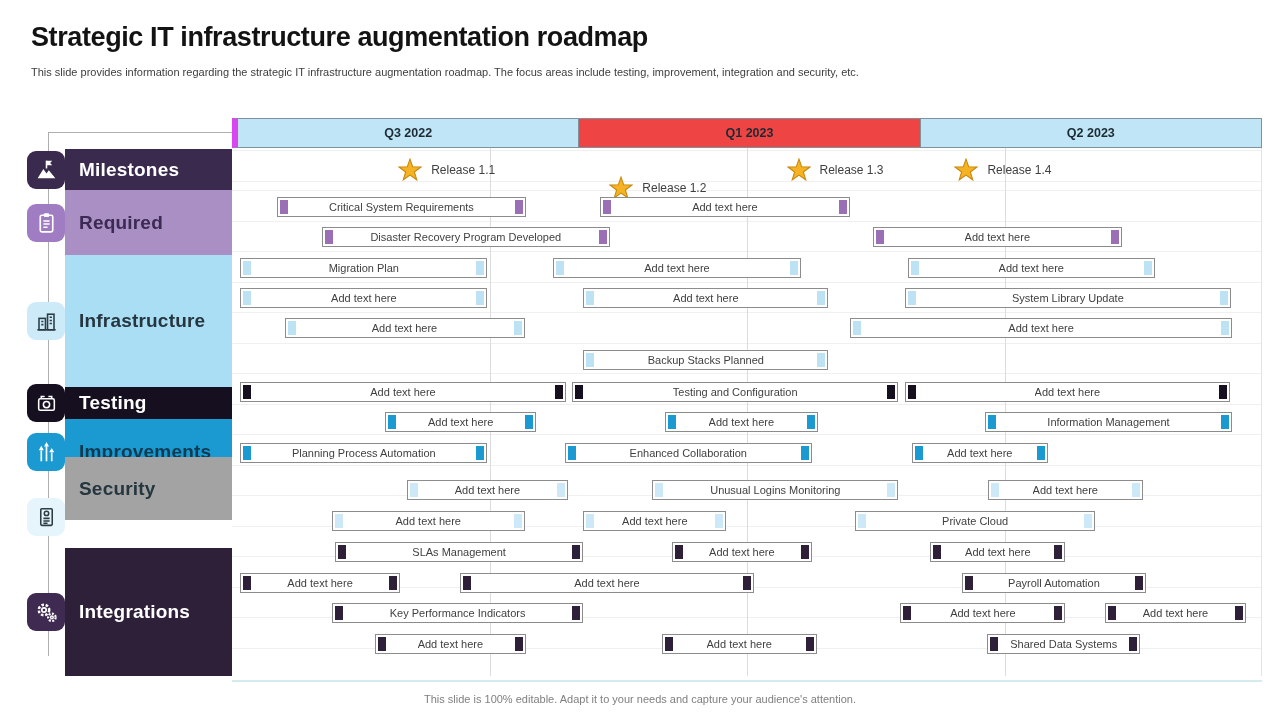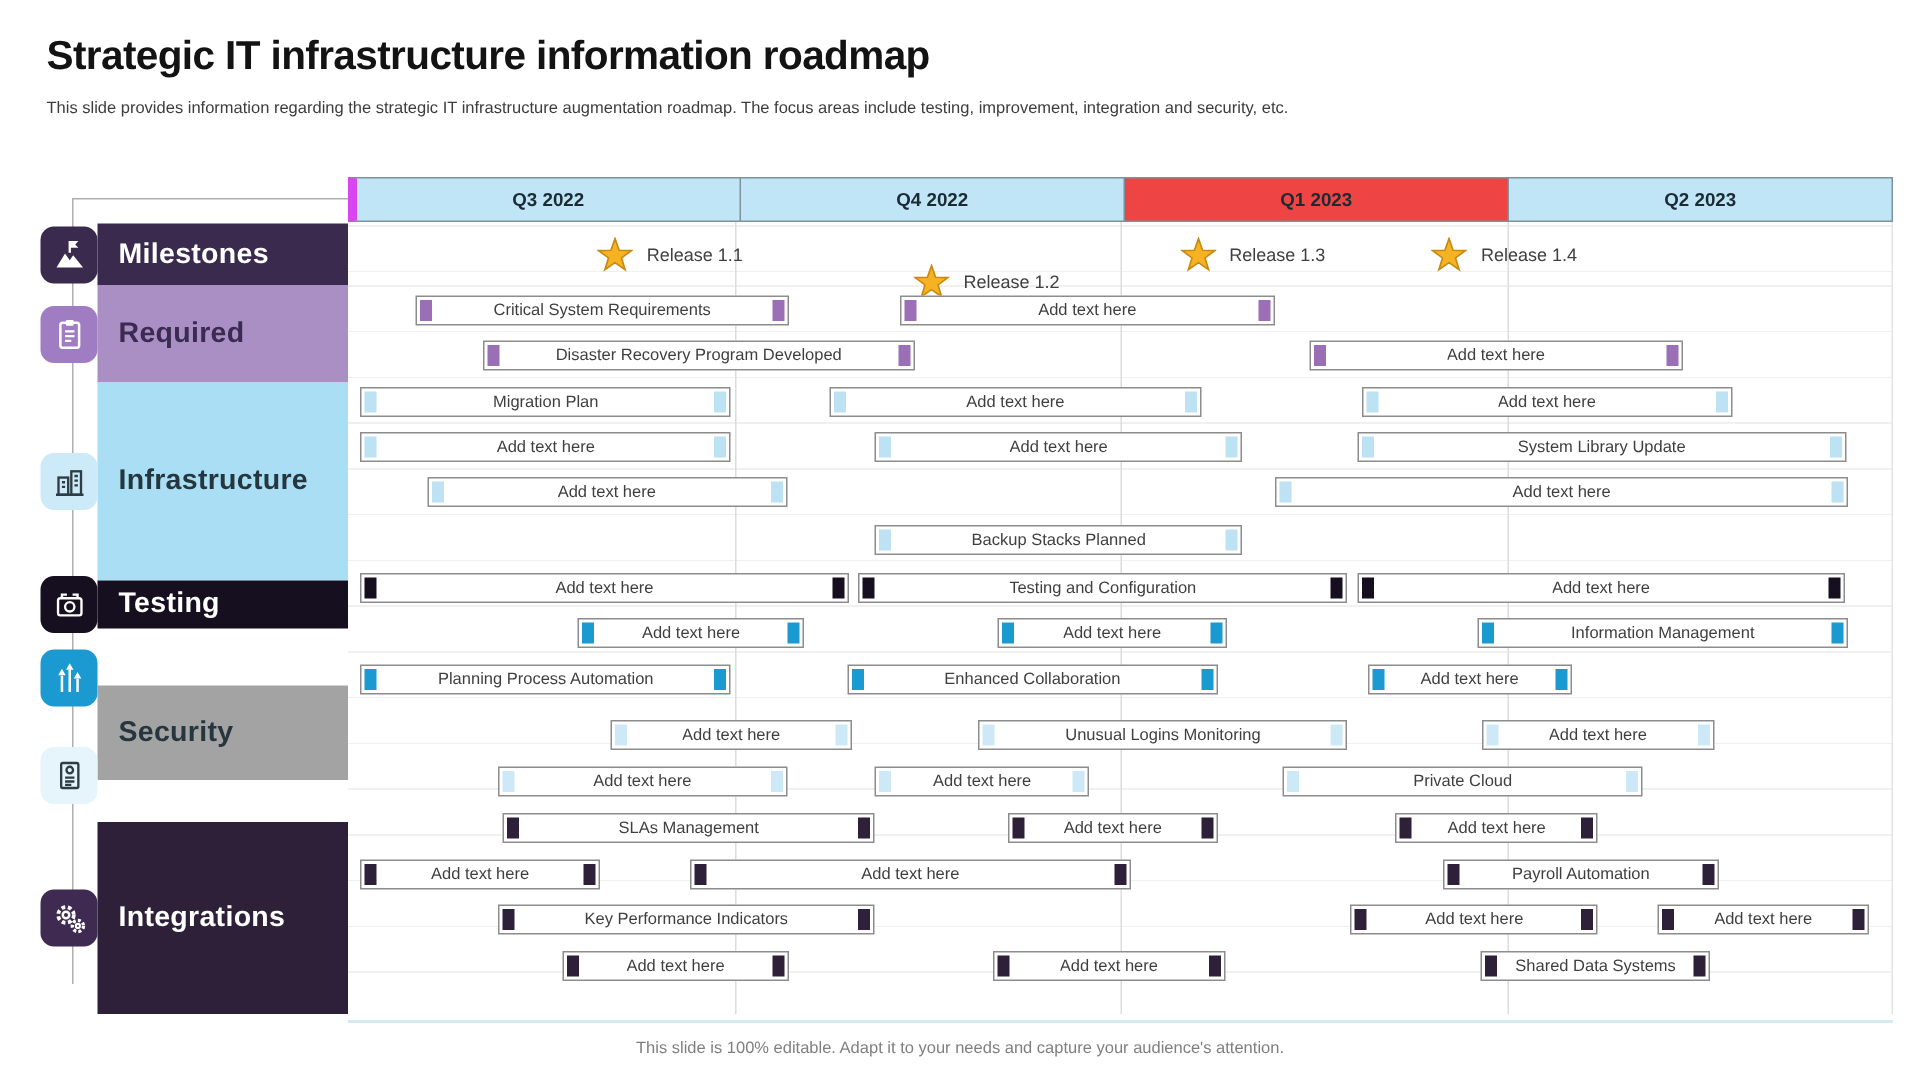--- a/index.html
+++ b/index.html
@@ -45,29 +45,28 @@
   .milestone-label { font-size:12px; color:#404040; white-space:nowrap; }
 
   .bottom-line { position:absolute; left:232px; top:680px; width:1030px; height:2px; background:#d4ebee; }
   .footer { position:absolute; left:0; width:1280px; top:693px; text-align:center;
             font-size:11px; color:#7f7f7f; }
 </style>
 </head>
 <body>
 
 <div class="slide">
-  <div class="title">Strategic IT infrastructure information roadmap</div>
+  <div class="title">Strategic IT infrastructure augmentation roadmap</div>
   <div class="subtitle">This slide provides information regarding the strategic IT infrastructure augmentation roadmap. The focus areas include testing, improvement, integration and security, etc.</div>
 
   <div class="connector"></div>
   <div class="rail-line"></div>
 
   <div class="header">
       <div class="header-cell" style="background: rgb(191, 229, 247);">Q3 2022</div>
-      <div class="header-cell" style="background: rgb(191, 229, 247);">Q4 2022</div>
       <div class="header-cell" style="background: #ef4444;">Q1 2023</div>
       <div class="header-cell" style="background: rgb(191, 229, 247);">Q2 2023</div>
     </div>
   <div class="chart-body">
     <div class="vline-right"></div>
   <div class="vline" style="left: 25%;"></div>
       <div class="vline" style="left: 50%;"></div>
       <div class="vline" style="left: 75%;"></div>
       <div class="milestone" style="left: calc(17.3% - 12px); top: 9px;">
         <svg viewBox="0 0 22 22" fill="#F5B324" stroke="#C9880E">
@@ -255,20 +254,23 @@
     </div>
     <div class="rail-icon" style="top: 384px; background: rgb(21, 15, 32); color: rgb(255, 255, 255);">
       <svg viewBox="0 0 24 24">
       <g fill="none" stroke="currentColor" stroke-width="1.5">
         <rect x="4.5" y="7.5" width="15" height="11" rx="1.5"></rect>
         <circle cx="12" cy="13" r="3"></circle>
         <path d="M7 7.5V5.2h3.2M17 7.5V5.2h-3.2"></path>
       </g>
     </svg>
     </div>
+    <div class="band" style="top: 419px; height: 66px; background: rgb(27, 154, 210);">
+      <div class="band-label" style="color: rgb(14, 58, 82);">Improvements</div>
+    </div>
     <div class="rail-icon" style="top: 433px; background: rgb(27, 154, 210); color: rgb(255, 255, 255);">
       <svg viewBox="0 0 24 24">
       <path d="M7 20.5V10M12 20.5V6M17 20.5V12" stroke="currentColor" stroke-width="1.6" fill="none"></path>
       <path d="M7 5.6L4.6 9.8h4.8zM12 2L9.6 6.2h4.8zM17 7.6l-2.4 4.2h4.8z" fill="currentColor"></path>
     </svg>
     </div>
     <div class="band" style="top: 457px; height: 63px; background: #a3a3a3; align-items: center;">
       <div class="band-label" style="color: rgb(38, 54, 63);">Security</div>
     </div>
     <div class="rail-icon" style="top: 497.5px; background: rgb(230, 244, 251); color: rgb(46, 60, 68);">

